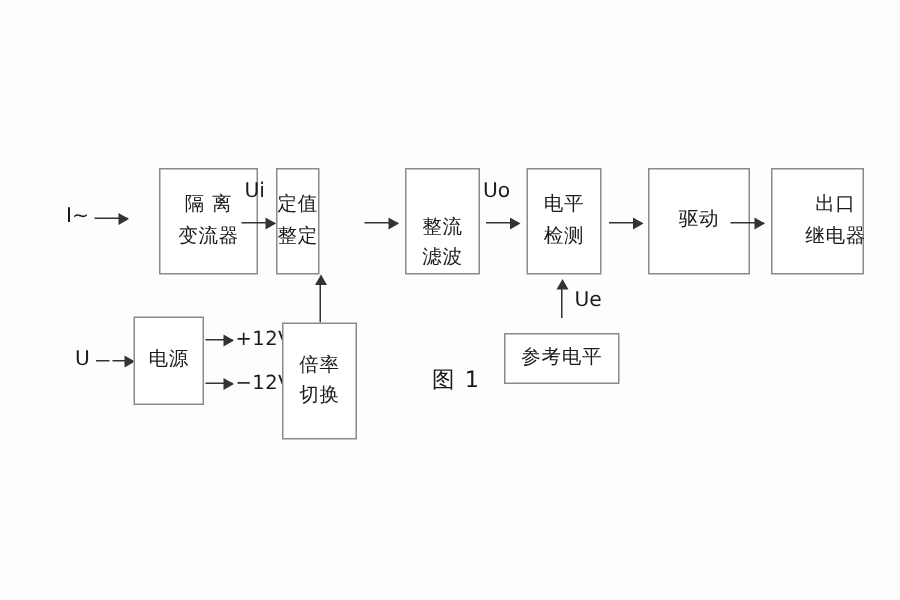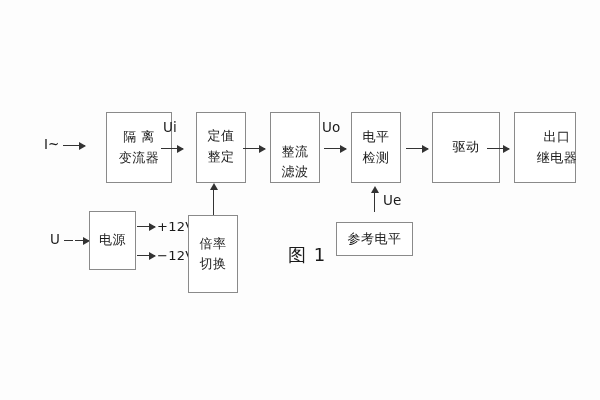--- a/index.html
+++ b/index.html
@@ -46,21 +46,21 @@
     position: absolute;
     color: #1a1a1a;
     font-size: 13px;
     white-space: nowrap;
     line-height: 1;
   }
   .label.sig {
     font-size: 13.5px;
   }
   .label.cap {
-    font-size: 18px;
+    font-size: 15px;
     letter-spacing: 1px;
   }
   .label.volt {
     font-size: 13px;
     letter-spacing: 0.3px;
   }
 
   
   .arrow-h {
     position: absolute;
@@ -110,21 +110,21 @@
   <div class="arrow-h" style="left:63px; top:145px; width:22px;"></div>
 
   <div class="box" style="left:90px; top:112px; width:66px; height:71px;margin-left:16px;">
     <span class="line">隔 离</span>
     <span class="line">变流器</span>
   </div>
 
   <div class="label sig" style="left:163px; top:121px;">Ui</div>
   <div class="arrow-h" style="left:161px; top:148px; width:22px;"></div>
 
-  <div class="box" style="left:196px; top:112px; width:50px; height:71px;font-family:Liberation Mono, monospace;">
+  <div class="box" style="left:184px; top:112px; width:29px; height:71px;">
     <span class="line">定值</span>
     <span class="line">整定</span>
   </div>
 
   <div class="arrow-h" style="left:243px; top:148px; width:22px;"></div>
 
   <div class="arrow-v-up" style="left:213px; top:189px; height:26px;"></div>
 
   <div class="box" style="left:270px; top:112px; width:50px; height:71px;justify-content:flex-end;">
     <span class="line">整流</span>

